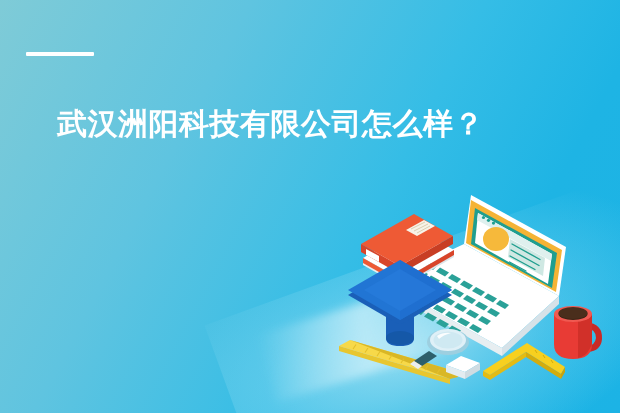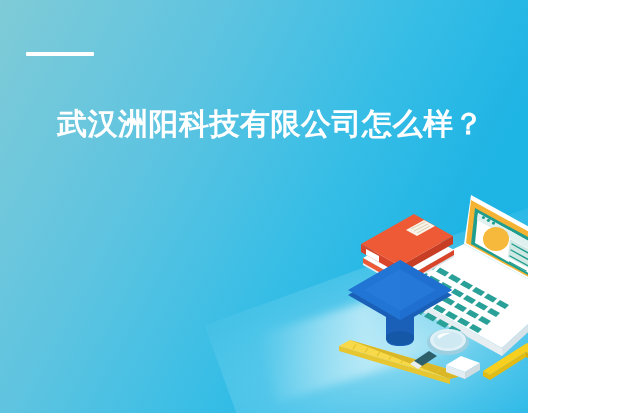--- a/index.html
+++ b/index.html
@@ -2,21 +2,21 @@
 <html><head>
 <meta charset="utf-8">
 <style>
   html, body {
     margin: 0;
     padding: 0;
     background: #ffffff;
   }
   #banner {
     position: relative;
-    width: 528px;
+    width: 620px;
     height: 413px;
     overflow: hidden;
     font-family: "Liberation Sans", "DejaVu Sans", sans-serif;
     background: linear-gradient(118deg, #7fcbd7 0%, #5fc4e0 30%, #35bde6 58%, #1eb4e4 78%, #1cb3e5 100%);
   }
   
   #glow {
     position: absolute;
     left: 230px;
     top: 240px;

